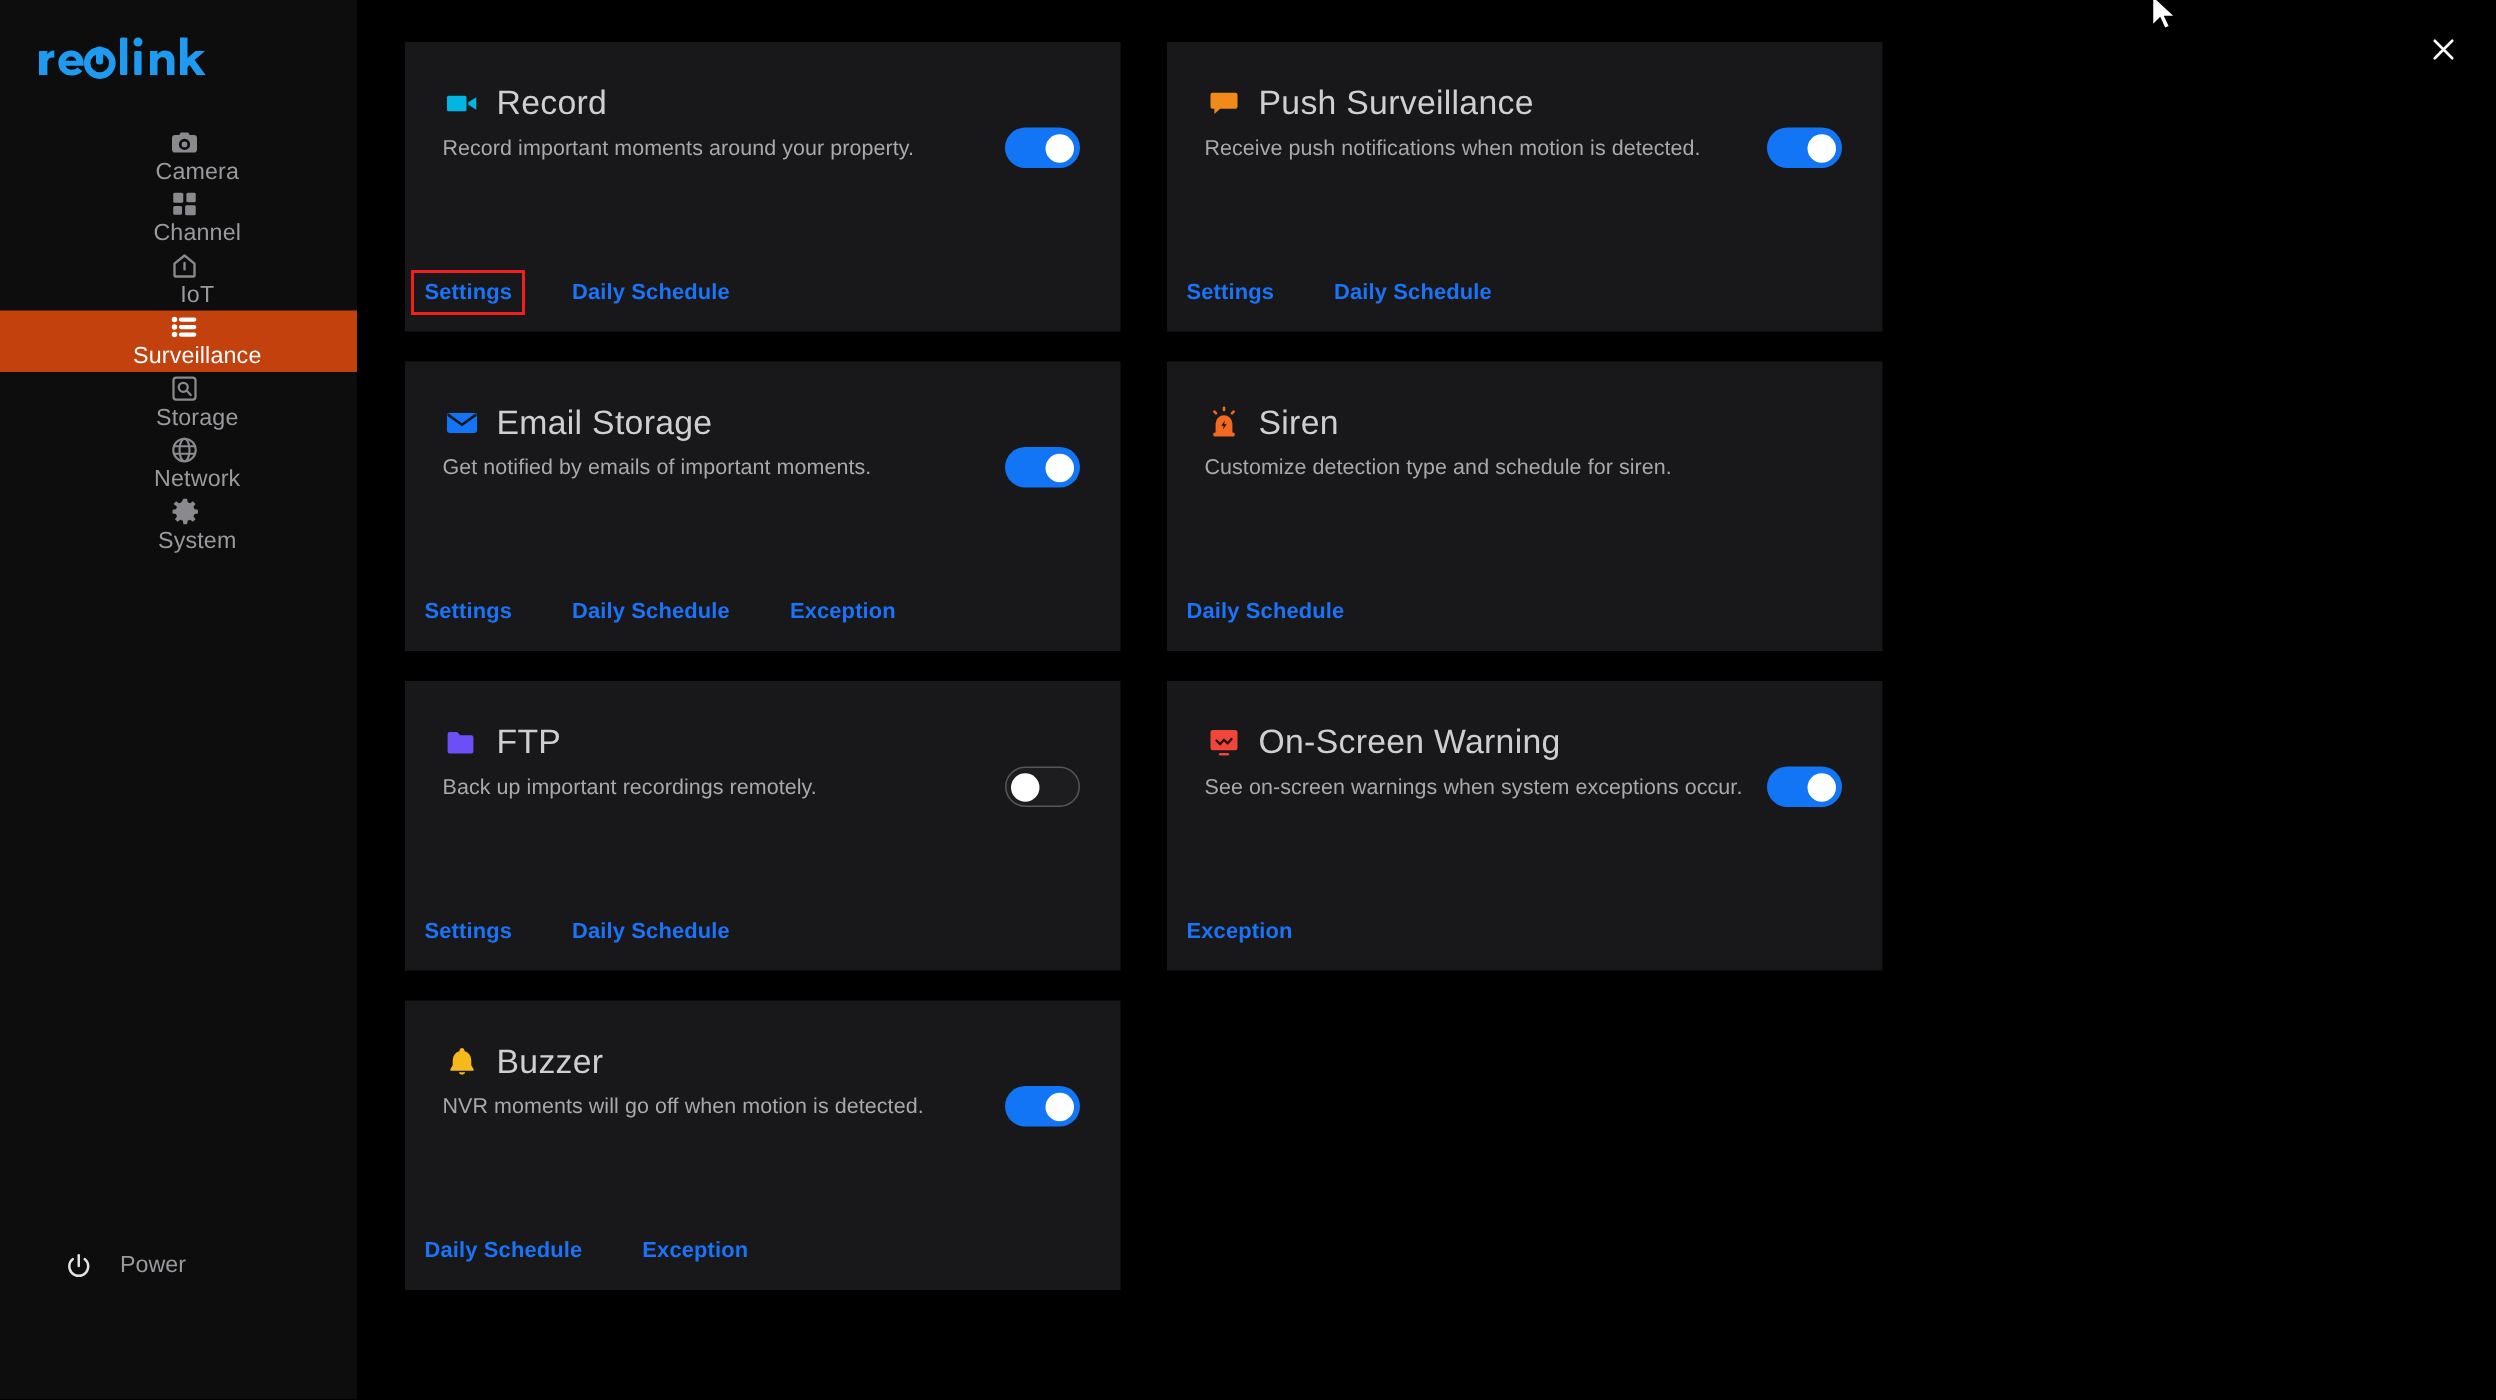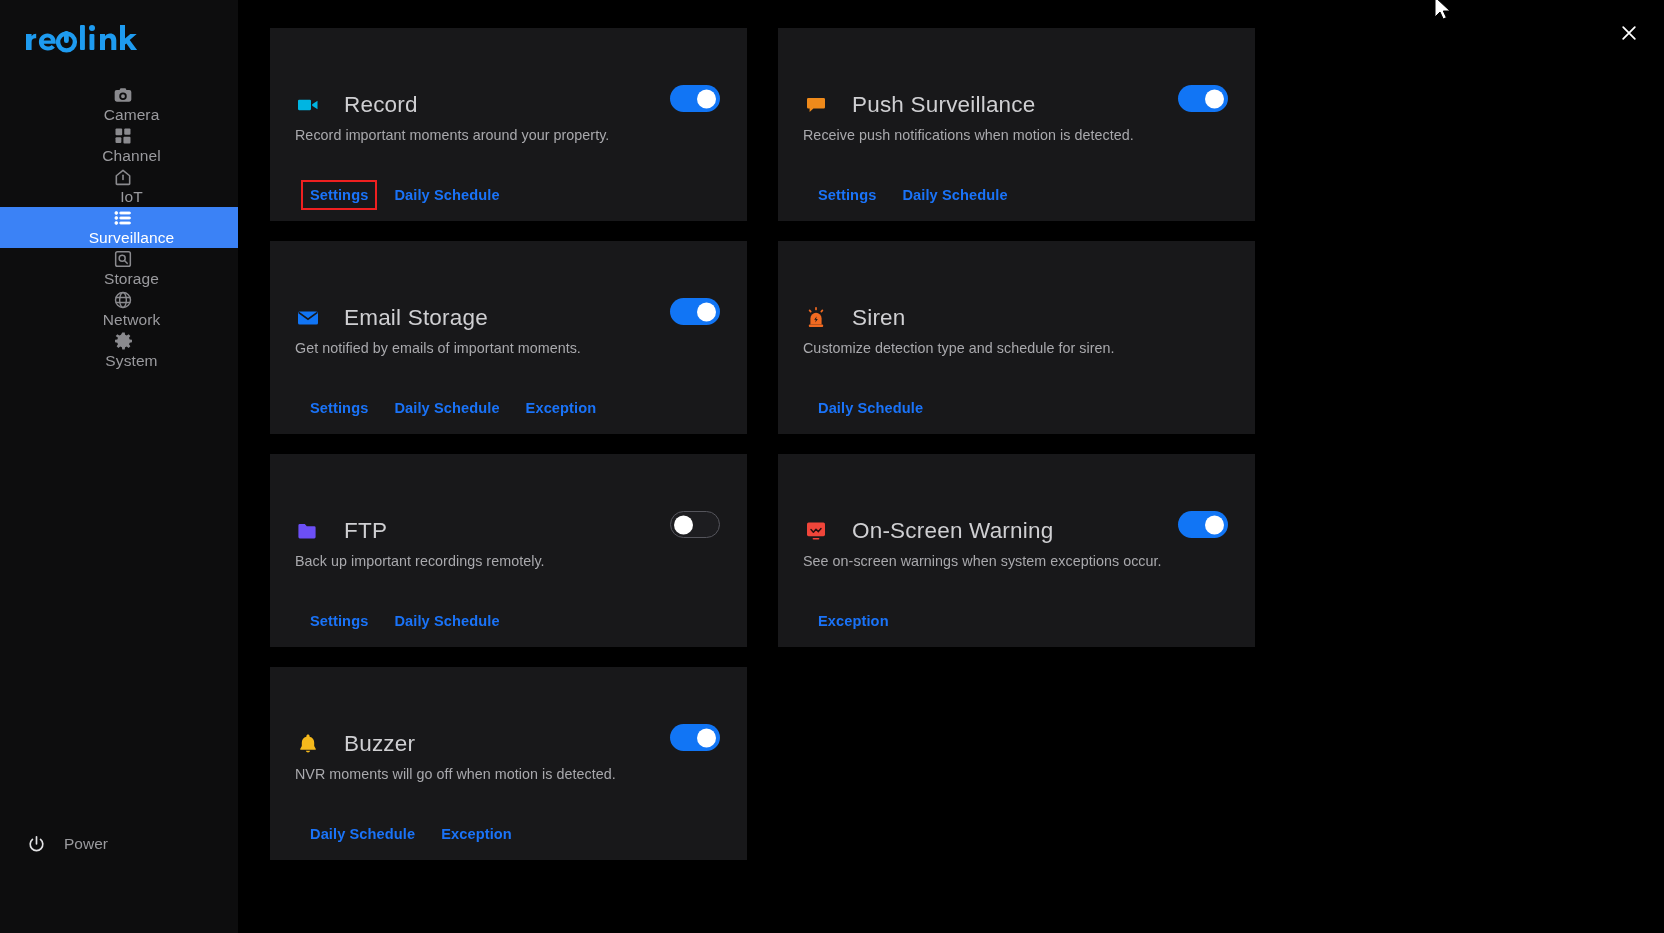--- a/index.html
+++ b/index.html
@@ -29,26 +29,26 @@
   .nav-item .ic {
     width: 22px; height: 22px; flex: 0 0 22px;
     display: flex; align-items: center; justify-content: center;
     margin-right: 17px;
   }
   .nav-item .ic svg { display: block; }
   .nav-label {
     font-size: 15.5px; color: #9a9a9e; letter-spacing: .1px;
     white-space: nowrap;
   }
-  .nav-item.active { background: #3b82f6; }
+  .nav-item.active { background: #c2410c; }
   .nav-item.active .nav-label { color: #fff; }
   .nav-item.active .ic svg { fill: #fff; stroke: #fff; }
 
   .power {
-    position: absolute; left: 0; bottom: 72px;
+    position: absolute; left: 16px; bottom: 72px;
     display: flex; align-items: center; padding-left: 25px;
     height: 34px; cursor: pointer; width: 100%;
   }
   .power .ic { width: 22px; height: 22px; margin-right: 17px;
     display:flex; align-items:center; justify-content:center; }
   .power-label { font-size: 15.5px; color: #9a9a9e; }
 
   
   .main { flex: 1; position: relative; background: #000; }
 
@@ -69,21 +69,21 @@
 
   .card {
     background: #18181a;
     width: 477px;
     padding: 28px 25px 0 25px;
     margin-bottom: 20px;
     position: relative;
   }
   .card.h-std { height: 193px; }
 
-  .card-head { display: flex; align-items: flex-end; gap: 23px; margin-top: 36px; }
+  .card-head { display: flex; align-items: flex-end; gap: 10px; }
   .card-icon { width: 26px; height: 26px; display: flex; align-items: center; justify-content: center; }
   .card-icon svg { display: block; }
   .card-title {
     font-size: 22.5px; color: #cfcfd2; font-weight: 400;
     letter-spacing: .2px; line-height: 26px;
   }
   .card-desc {
     margin-top: 8px;
     font-size: 14.3px; color: #a9a9ad; line-height: 19px;
     letter-spacing: .05px;
@@ -97,22 +97,22 @@
   .toggle.on  { background: #1175f5; }
   .toggle.off { background: #1d1d20; border: 1.4px solid #55555c; }
   .knob {
     position: absolute; top: 50%; transform: translateY(-50%);
     width: 19px; height: 19px; border-radius: 50%; background: #fff;
   }
   .toggle.on  .knob { right: 4px; }
   .toggle.off .knob { left: 3px; }
 
   .links {
-    position: absolute; left: 40px; bottom: 18px;
-    display: flex; align-items: center; gap: 26px; justify-content: center;
+    position: absolute; left: 13px; bottom: 18px;
+    display: flex; align-items: center; gap: 40px; justify-content: center;
   }
   .link {
     font-size: 14.6px; color: #1a73f8; font-weight: 600;
     cursor: pointer; letter-spacing: .1px; white-space: nowrap;
   }
   .link.boxed {
     outline: 2px solid #f02020;
     padding: 5px 7px; margin: -5px -7px;
   }
 

